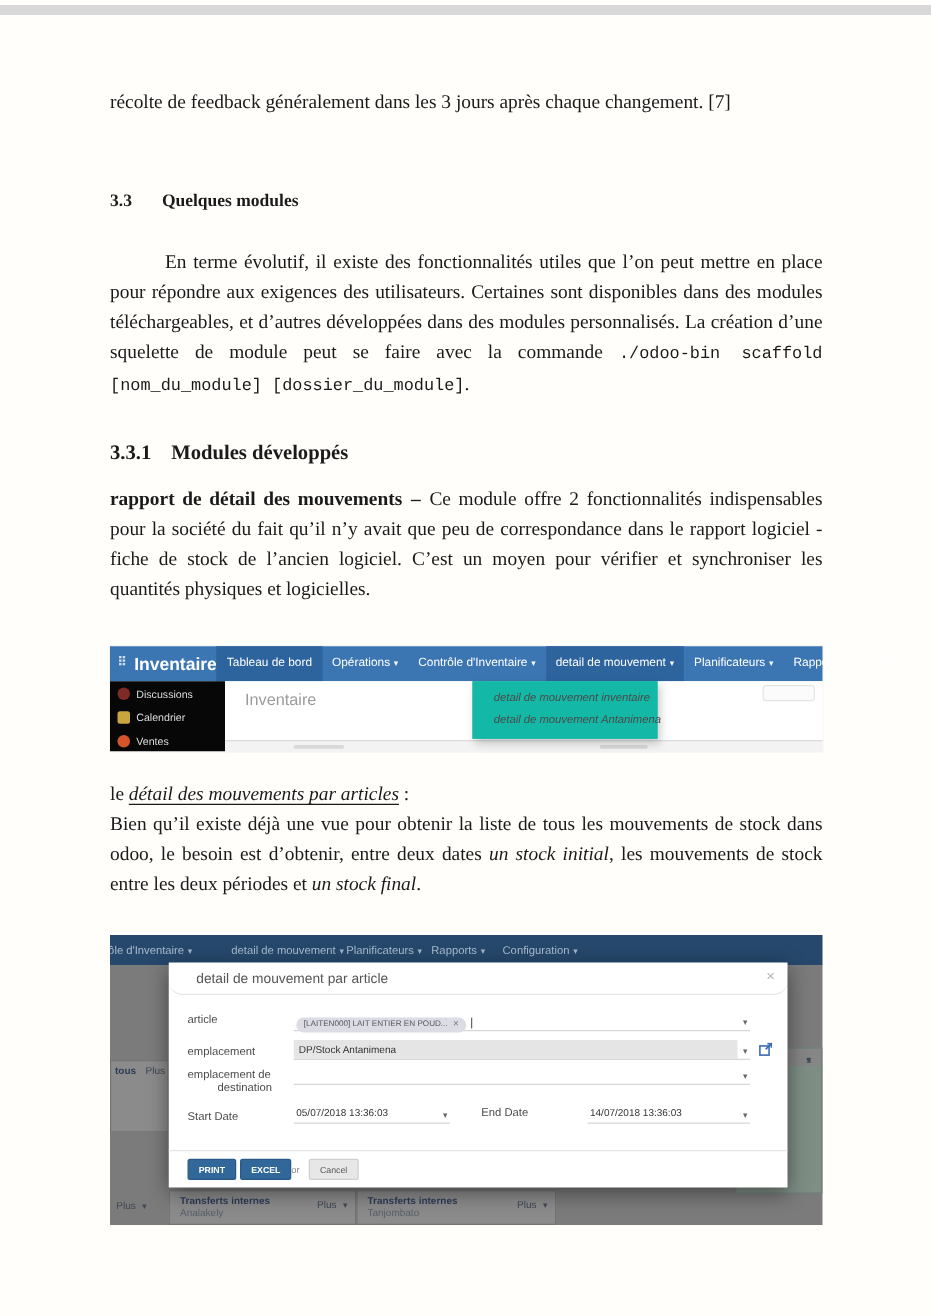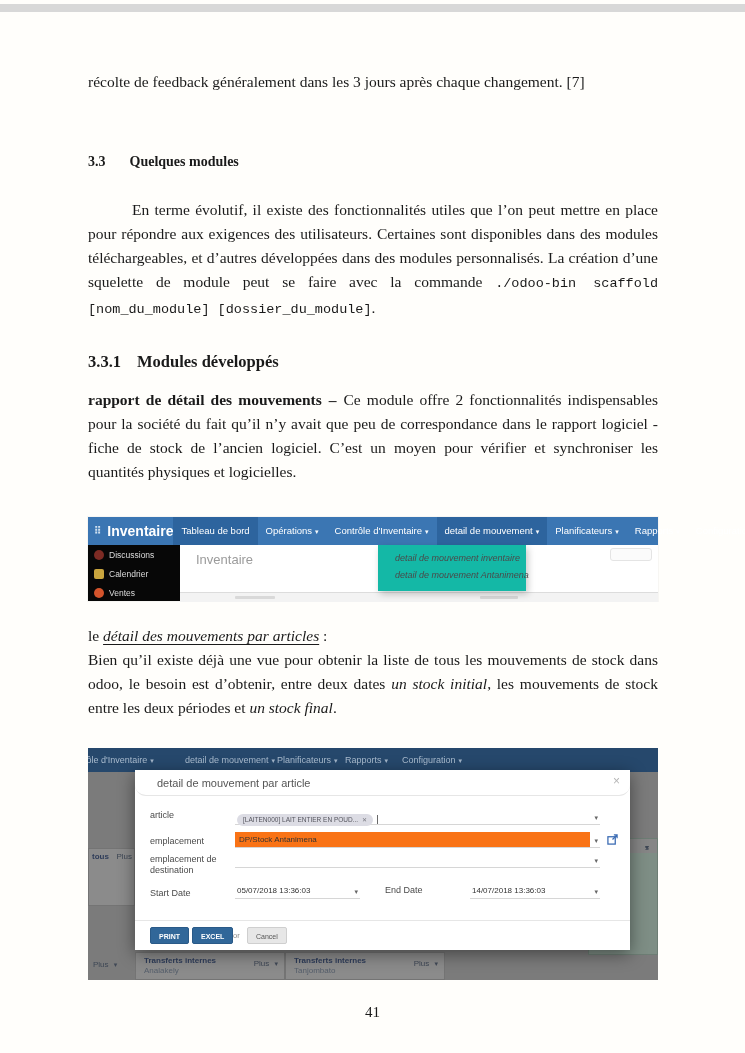--- a/index.html
+++ b/index.html
@@ -72,21 +72,21 @@
   .m-head{position:absolute;left:0;top:0;width:100%;height:26px;border-bottom:1px solid #e6e6e6;box-sizing:border-box;border-radius:11px;}
   .m-title{position:absolute;left:22px;top:0;line-height:26px;font-size:11px;color:#555;}
   .m-close{position:absolute;right:10px;top:5px;font-size:12px;color:#b5b5b5;line-height:12px;}
   .m-label{position:absolute;left:15px;font-size:9px;color:#4a4a4a;white-space:nowrap;}
   .m-field{position:absolute;left:100px;width:365px;border-bottom:1px solid #d6d6d6;box-sizing:border-box;}
   .m-caret{position:absolute;right:2px;bottom:2px;font-size:7px;color:#666;}
   .chip{display:inline-block;margin:1px 0 0 2px;background:#dcdce4;border-radius:8px;
         font-size:6.5px;color:#55555e;padding:2px 6px;line-height:8px;white-space:nowrap;}
   .chip .x{margin-left:4px;color:#77777f;font-size:6px;}
   .cursor{font-size:9px;color:#333;margin-left:3px;}
-  .hl{position:absolute;left:0;top:0;right:10px;height:15px;background:#f97316;}
+  .hl{position:absolute;left:0;top:0;right:10px;height:15px;background:#e5e5e5;}
   .hl span{position:absolute;left:4px;top:3px;font-size:8px;color:#333;white-space:nowrap;}
   .extlink{position:absolute;left:472px;top:64px;width:11px;height:11px;}
   .m-divider{position:absolute;left:0;top:150px;width:100%;height:1px;background:#e6e6e6;}
   .btn{position:absolute;top:157px;height:17px;line-height:17px;font-size:7px;font-weight:bold;
        border-radius:2px;padding:0 8px;box-sizing:border-box;}
   .btn-blue{background:#316799;color:#ffffff;border:1px solid #2a5a88;}
   .btn-gray{background:#e7e7e7;color:#555;border:1px solid #cfcfcf;font-weight:normal;}
   .or-text{position:absolute;top:161px;font-size:7.5px;color:#888;}
 </style>
 </head>
@@ -217,21 +217,21 @@
           <span>DP/Stock Antanimena</span>
         </div>
         <span class="m-caret">▾</span>
       </div>
       <svg class="extlink" viewBox="0 0 12 12">
         <rect x="1" y="3" width="8" height="8" fill="none" stroke="#3c6cb4" stroke-width="1.4"></rect>
         <path d="M6 6 L11 1 M7.5 1 H11 V4.5" fill="none" stroke="#3c6cb4" stroke-width="1.4"></path>
       </svg>
 
       <span class="m-label" style="top:84px;">emplacement de</span>
-      <span class="m-label" style="top:95px;">destination</span>
+      <span class="m-label" style="top:95px;margin-left:24px;">destination</span>
       <div class="m-field" style="top:82px;height:16px;">
         <span class="m-caret">▾</span>
       </div>
 
       <span class="m-label" style="top:118px;">Start Date</span>
       <div class="m-field" style="top:112px;height:17px;width:125px;">
         <span style="position:absolute;left:2px;top:4px;font-size:8px;color:#333;white-space:nowrap;">05/07/2018 13:36:03</span>
         <span class="m-caret">▾</span>
       </div>
       <span class="m-label" style="left:250px;top:115px;">End Date</span>
@@ -241,15 +241,14 @@
       </div>
 
       <div class="m-divider"></div>
       <span class="btn btn-blue" style="left:15px;">PRINT</span>
       <span class="btn btn-blue" style="left:57px;">EXCEL</span>
       <span class="or-text" style="left:98px;">or</span>
       <span class="btn btn-gray" style="left:112px;">Cancel</span>
     </div>
   </div>
 
-  <div class="t-pagenum">41</div>
 
 </div>
 
 </body></html>

